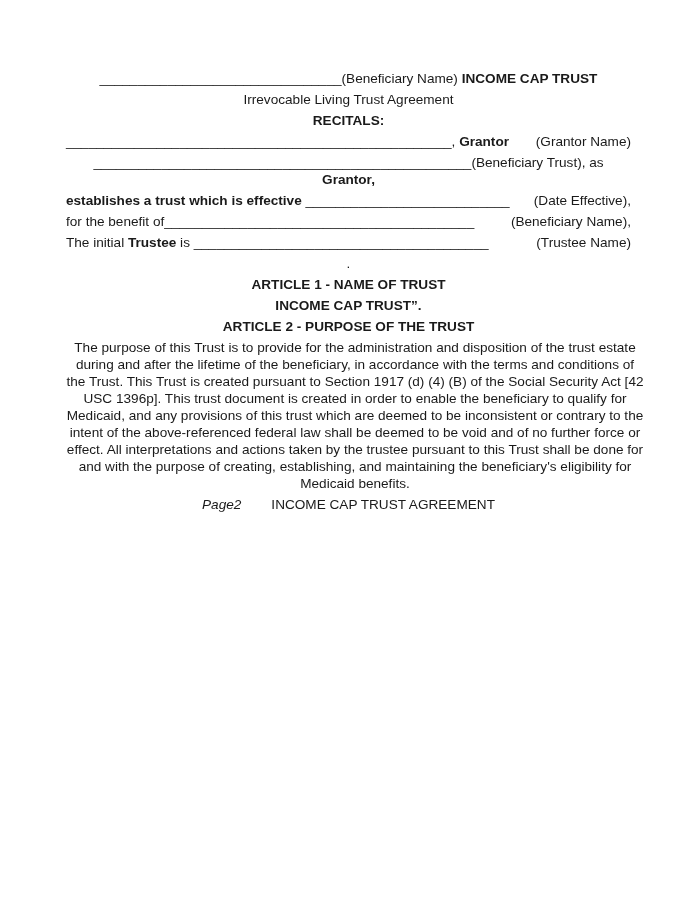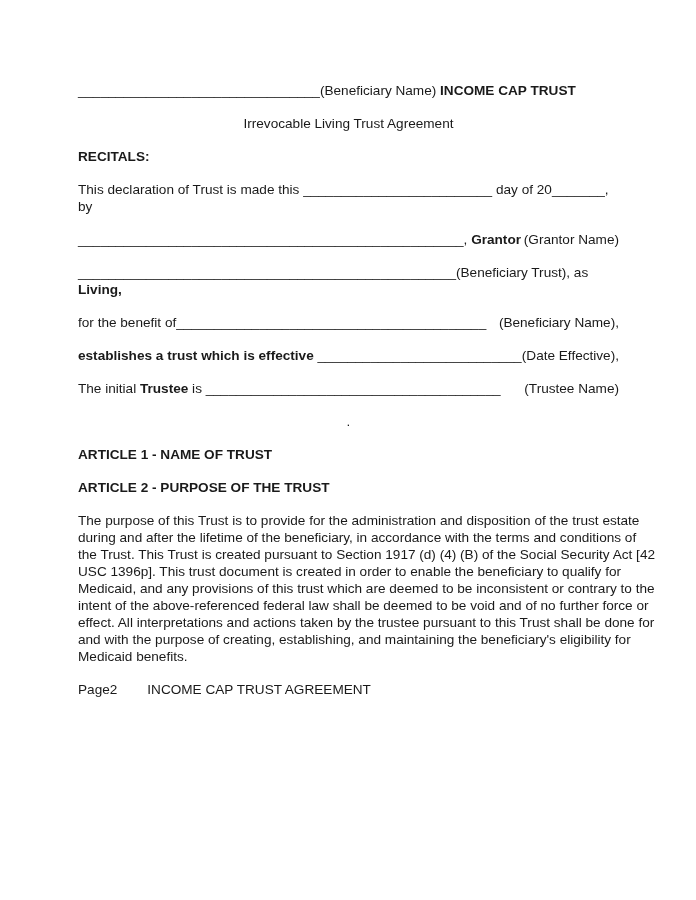--- a/index.html
+++ b/index.html
@@ -8,68 +8,68 @@
     width:696px;height:900px;
     background:#ffffff;
     color:#1a1a1a;
     font-family:"Liberation Sans", sans-serif;
     font-size:13.6px;
     line-height:17px;
     box-sizing:border-box;
     padding:66px 61px 0 62px;
     overflow:hidden;
   }
-  .page p{margin:16px;white-space:pre-wrap;}
+  .page p{margin:4px;white-space:pre-wrap;text-align:center;}
   .b{font-weight:700;}
   .center{text-align:center;}
   .flexline{display:flex;justify-content:space-between;align-items:baseline;white-space:pre;}
   .flexline .left{white-space:pre;}
   .mt14{margin-top:14px;}
   .mt15{margin-top:15px;}
   .mt13{margin-top:13px;}
   .mt12{margin-top:12px;}
   .mt16{margin-top:16px;}
   .mt29{margin-top:29px;font-weight:bold;}
   .mt31{margin-top:31px;}
   .mt44{margin-top:44px;}
   .para{width:578px;white-space:normal;}
   .footer{margin-top:31px;}
-  .footer .pagenum{margin-right:30px;}
+  .footer .pagenum{margin-right:30px;font-style:italic;}
 </style>
 </head>
 <body>
 
 <div class="page">
 
   <p><span>________________________________</span><span>(Beneficiary Name) </span><span class="b">INCOME CAP TRUST</span></p>
 
   <p class="center mt14">Irrevocable Living Trust Agreement</p>
 
 
   <p class="mt29">RECITALS:</p>
 
-  <p class="mt15"><span>This declaration of Trust is made this </span><span>_________________________</span><span> day of 20</span><span>_______</span><span>, by</span></p>
 
   <p class="flexline mt14"><span class="left"><span>___________________________________________________</span><span>, </span><span class="b">Grantor</span></span><span>(Grantor Name)</span></p>
 
-  <p class="mt31"><span>__________________________________________________</span><span>(Beneficiary Trust), as </span><span class="b">Living,</span></p>
+  <p class="mt31"><span>__________________________________________________</span><span>(Beneficiary Trust), as </span><span class="b">Grantor,</span></p>
+
+  <p class="flexline mt14"><span class="left"><span class="b">establishes a trust which is effective </span><span>___________________________</span></span><span>(Date Effective),</span></p>
 
   <p class="flexline mt15"><span class="left"><span>for the benefit of</span><span>_________________________________________</span></span><span>(Beneficiary Name),</span></p>
-
-  <p class="flexline mt14"><span class="left"><span class="b">establishes a trust which is effective </span><span>___________________________</span></span><span>(Date Effective),</span></p>
 
 
   <p class="flexline mt15"><span class="left"><span>The initial </span><span class="b">Trustee</span><span> is </span><span>_______________________________________</span></span><span>(Trustee Name)</span></p>
 
   <p class="center mt12">.</p>
 
   <p class="b mt16">ARTICLE 1 - NAME OF TRUST</p>
 
 
 
+  <p class="b mt14">INCOME CAP TRUST”.</p>
 
   <p class="b mt44">ARTICLE 2 - PURPOSE OF THE TRUST</p>
 
   <p class="para mt15">The purpose of this Trust is to provide for the administration and disposition of the trust estate during and after the lifetime of the beneficiary, in accordance with the terms and conditions of the Trust. This Trust is created pursuant to Section 1917 (d) (4) (B) of the Social Security Act [42 USC 1396p]. This trust document is created in order to enable the beneficiary to qualify for Medicaid, and any provisions of this trust which are deemed to be inconsistent or contrary to the intent of the above-referenced federal law shall be deemed to be void and of no further force or effect. All interpretations and actions taken by the trustee pursuant to this Trust shall be done for and with the purpose of creating, establishing, and maintaining the beneficiary's eligibility for Medicaid benefits.</p>
 
   <p class="footer"><span class="pagenum">Page2</span><span>INCOME CAP TRUST AGREEMENT</span></p>
 
 </div>
 
 </body></html>

